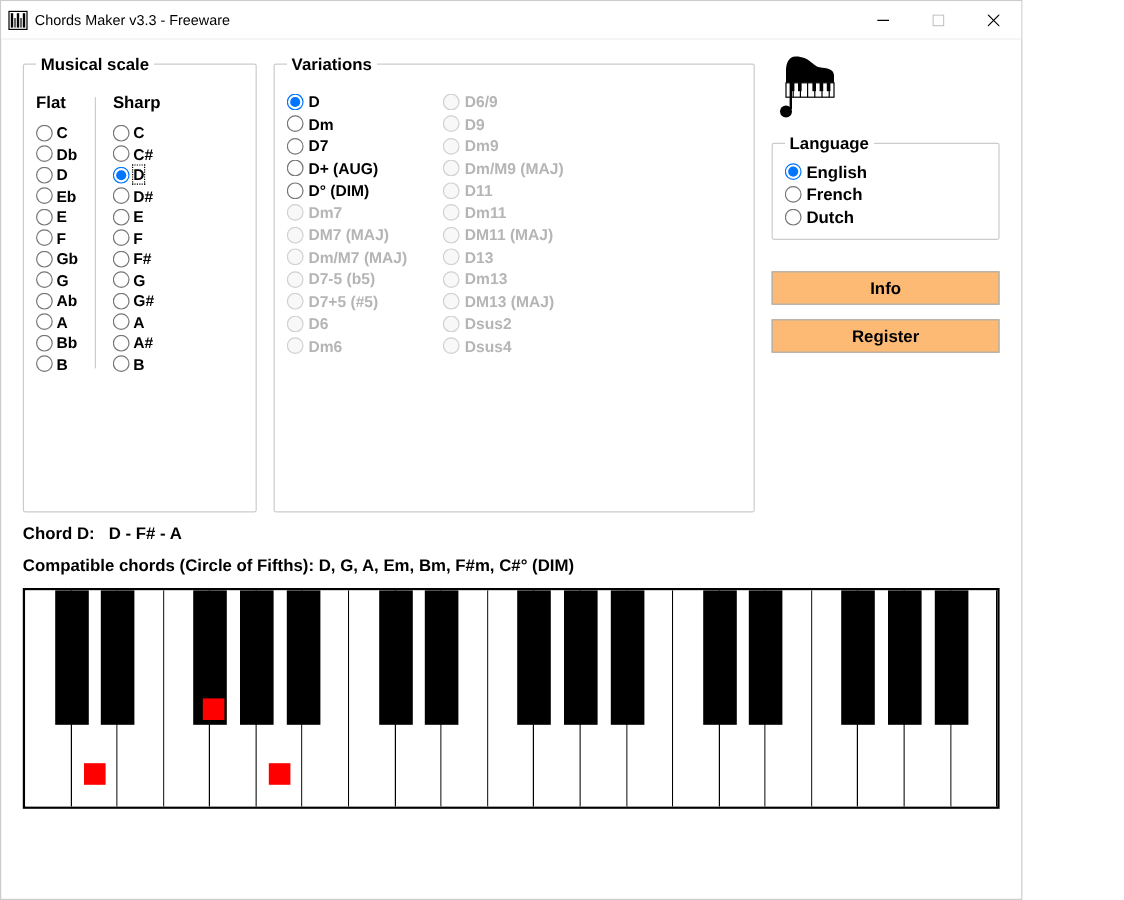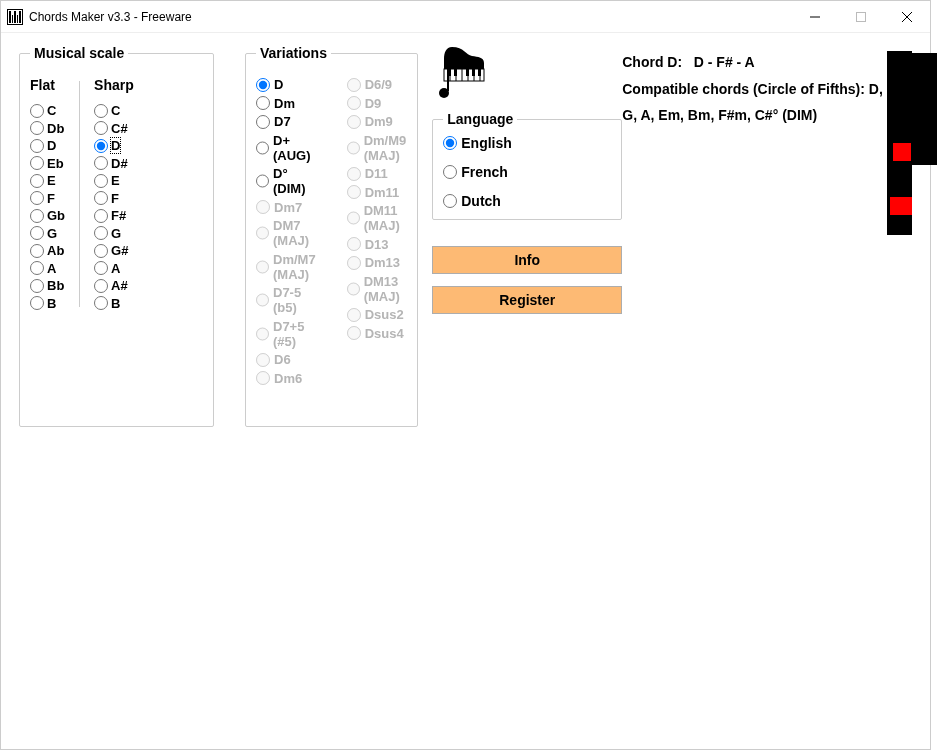--- a/index.html
+++ b/index.html
@@ -4,21 +4,21 @@
 <style>
   * { box-sizing: border-box; }
   body {
     margin: 0;
     font-family: "Segoe UI", Tahoma, sans-serif;
     background: #fff;
     font-size: 13px;
     color: #000;
   }
   .window {
-    width: 931px;
+    width: 852px;
     height: 750px;
     border: 1px solid #ccc;
     display: flex;
     flex-direction: column;
     background: #fff;
   }
   .titlebar {
     height: 32px;
     background: #fff;
     display: flex;
@@ -45,22 +45,21 @@
     font-family: "Segoe UI Symbol", sans-serif;
     font-size: 10px;
     color: #000;
   }
   .win-btn.disabled { color: #bbb; }
 
   .content {
     flex: 1;
     padding: 12px 18px 6px 18px;
     display: flex;
-    flex-direction: row;
-    justify-content: center;
+    flex-direction: column;
   }
   .top-row {
     display: flex;
     gap: 14px;
     align-items: flex-start;
   }
 
   fieldset {
     border: 1px solid #ccc;
     border-radius: 2px;
@@ -80,21 +79,21 @@
   .radio-list { display: flex; flex-direction: column; gap: 2.5px;}
   .radio-item {
     display: flex; align-items: center; gap: 3px;
     cursor: default;
     font-weight: bold;
     font-size: 13px;
   }
   .radio-item input { margin: 0; width: 14px; height: 14px;}
   .radio-item .lbl.focus { outline: 1px dotted #000; }
 
-  .variations-box { flex: 1; height: 382px; margin-left: 17px;}
+  .variations-box { flex: 1; height: 382px;}
   .var-columns { display: flex; gap: 30px; margin-top: 8px;}
   .var-col { display: flex; flex-direction: column; gap: 3.5px;}
   .var-item {
     display: flex; align-items: center; gap: 4px;
     font-weight: bold; font-size: 13px;
     cursor: default;
   }
   .var-item.disabled { color: #b5b5b5; }
   .var-item input { margin: 0; width: 14px; height: 14px;}
   .freeware-note {
@@ -113,21 +112,21 @@
   }
   .logo {
     display: flex; align-items: center; gap: 6px;
     margin-bottom: 6px;
     padding-left: 6px;
   }
   .logo-text { display: flex; flex-direction: column; line-height: 1;}
   .logo-text .big { font-size: 26px; font-weight: 600; letter-spacing: 1px;}
   .logo-text .small { font-size: 14px; letter-spacing: 3px; margin-top:2px;}
   .lang-box { padding: 6px 10px 10px 10px;}
-  .lang-list { display: flex; flex-direction: column; gap: 13px; margin-top:2px;}
+  .lang-list { display: flex; flex-direction: column; gap: 3px; margin-top:2px;}
   .lang-item { display: flex; align-items: center; gap: 4px; font-weight: bold; font-size: 14px;}
   .lang-item input { margin:0; width:14px; height:14px;}
   .side-btn {
     height: 28px;
     background: #fdba74;
     border: 1px solid #adadad;
     font-weight: bold;
     font-size: 14px;
     cursor: default;
     margin-top: 6px;

